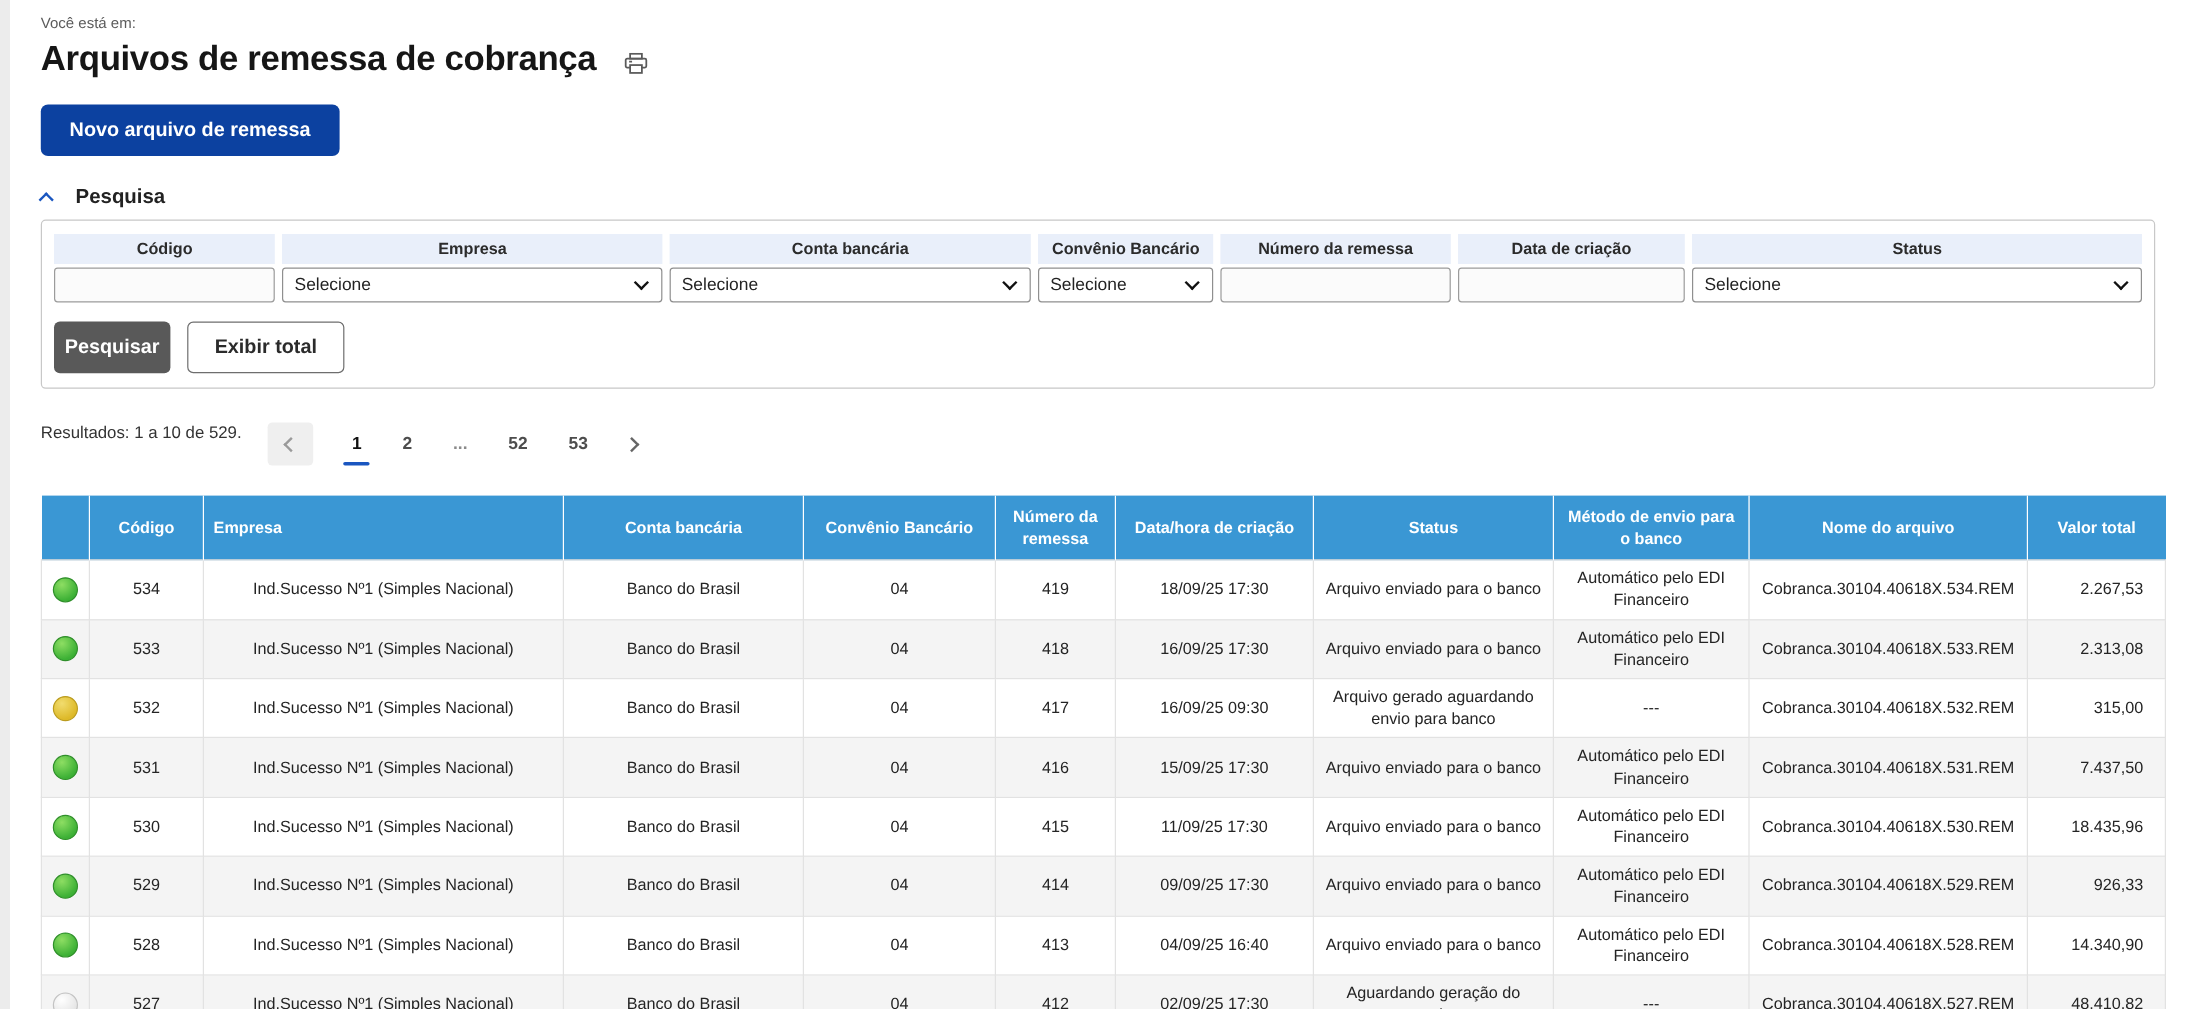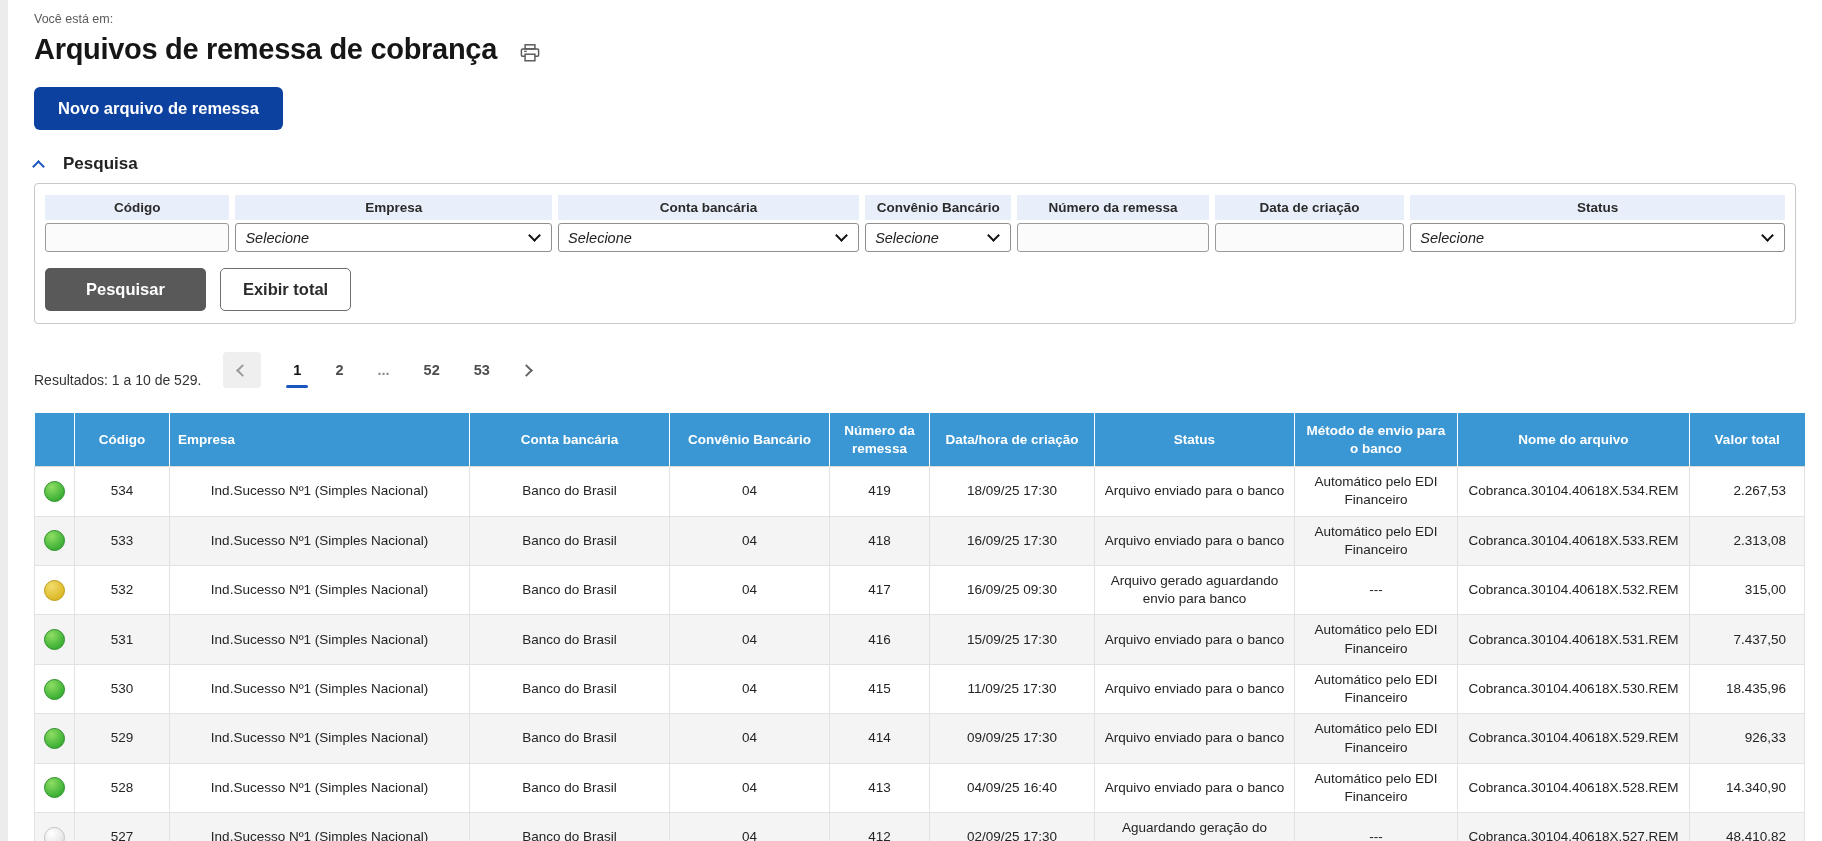--- a/index.html
+++ b/index.html
@@ -27,30 +27,30 @@
   .chev-down { transform: rotate(45deg); margin-top: -4px; }
   .chev-left { transform: rotate(135deg); border-color: #9a9a9a; }
   .chev-right { transform: rotate(-45deg); border-color: #666; }
 
   .search-panel { border: 1px solid #c8c8c8; border-radius: 4px; margin-top: 9px; padding: 11px 10px 12px 10px; }
   .fields-row { display: flex; gap: 6px; }
   .fgroup { display: flex; flex-direction: column; }
   .flabel { background: #e9effa; text-align: center; font-weight: bold; font-size: 13.5px; color: #2b2b2b; padding: 5px 4px; }
   .fctrl { margin-top: 3px; height: 29px; }
   .finput { width: 100%; height: 29px; border: 1px solid #9b9b9b; border-radius: 3px; background: #fbfbfb; padding: 0 8px; font-size: 14px; font-family: inherit; }
-  .fselect { width: 100%; height: 29px; border: 1px solid #8f8f8f; border-radius: 3px; background: #fff; display: flex; align-items: center; justify-content: space-between; padding: 0 12px 0 9px; font-size: 14.5px; cursor: pointer; font-style: italic; }
+  .fselect { width: 100%; height: 29px; border: 1px solid #8f8f8f; border-radius: 3px; background: #fff; display: flex; align-items: center; justify-content: space-between; padding: 0 12px 0 9px; font-size: 14.5px; cursor: pointer; }
 
   .w-codigo { flex: 0 0 10.6%; } .w-empresa { flex: 0 0 18.2%; } .w-conta { flex: 0 0 17.3%; }
   .w-convenio { flex: 0 0 8.4%; } .w-numero { flex: 0 0 11%; } .w-data { flex: 0 0 10.9%; } .w-status { flex: 1; }
 
   .btns-row { display: flex; gap: 14px; margin-top: 16px; }
-  .pesquisar-btn { background: #595959; color: #fff; font-weight: bold; font-size: 16.5px; padding: 11px 41px; border: none; border-radius: 5px; cursor: pointer; font-family: inherit; }
+  .pesquisar-btn { background: #595959; color: #fff; font-weight: bold; font-size: 16.5px; padding: 11px 9px; border: none; border-radius: 5px; cursor: pointer; font-family: inherit; }
   .exibir-btn { background: #fff; color: #2b2b2b; font-weight: bold; font-size: 16.5px; padding: 11px 22px; border: 1px solid #6e6e6e; border-radius: 5px; cursor: pointer; font-family: inherit; }
 
-  .results-bar { display: flex; align-items: flex-end; margin-top: 28px; }
+  .results-bar { display: flex; align-items: flex-start; margin-top: 28px; }
   .results-text { font-size: 14px; color: #333; }
   .pager { display: flex; align-items: center; margin-left: 22px; }
   .pg-prev { width: 38px; height: 36px; background: #efefef; border-radius: 4px; display: flex; align-items: center; justify-content: center; cursor: default; }
   .pg-num, .pg-ellipsis { font-size: 14.5px; color: #4d4d4d; font-weight: bold; margin-left: 30px; cursor: pointer; position: relative; padding: 4px 2px; }
   .pg-ellipsis { color: #8a8a8a; cursor: default; }
   .pg-num.active { color: #111; }
   .pg-num.active::after { content: ""; position: absolute; left: 50%; transform: translateX(-50%); bottom: -6px; width: 22px; height: 3px; background: #1a56c0; border-radius: 2px; }
   .pg-next { margin-left: 30px; cursor: pointer; display: flex; align-items: center; }
 
   table.grid { border-collapse: collapse; width: 1770px; margin-top: 25px; table-layout: fixed; }

